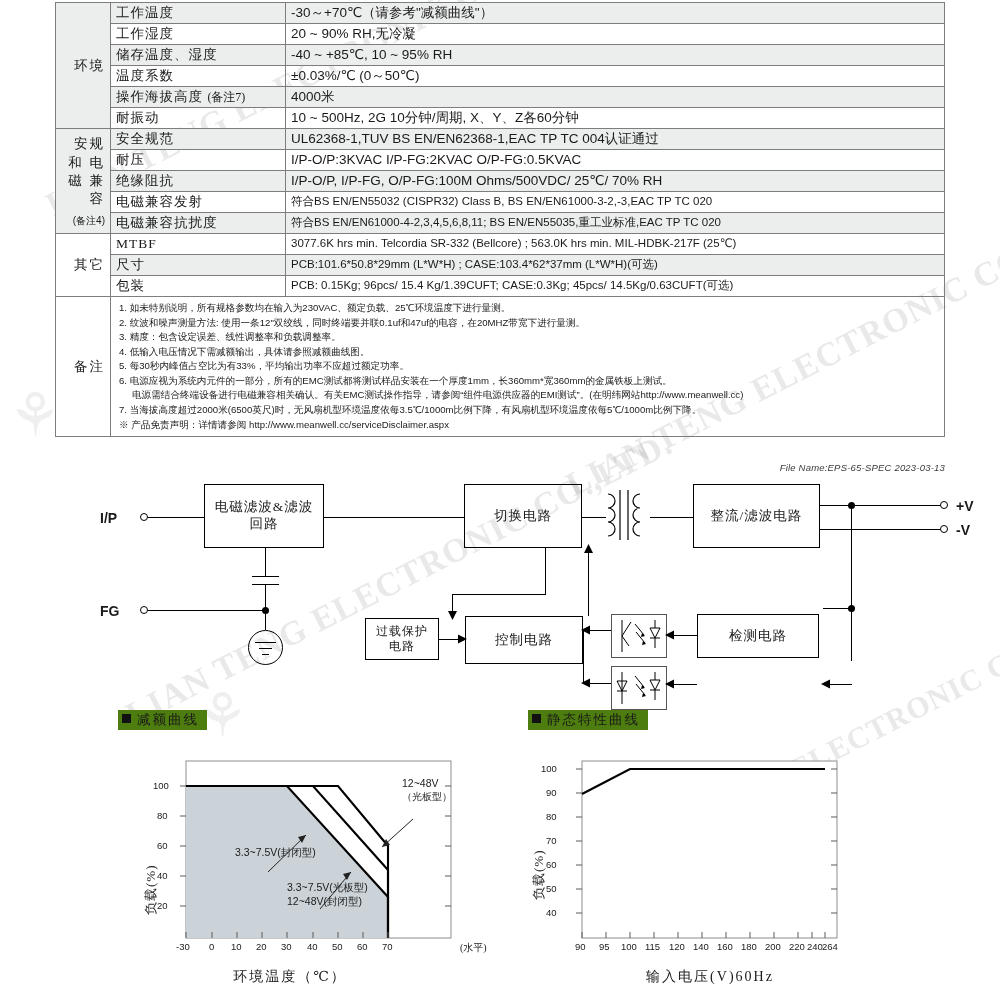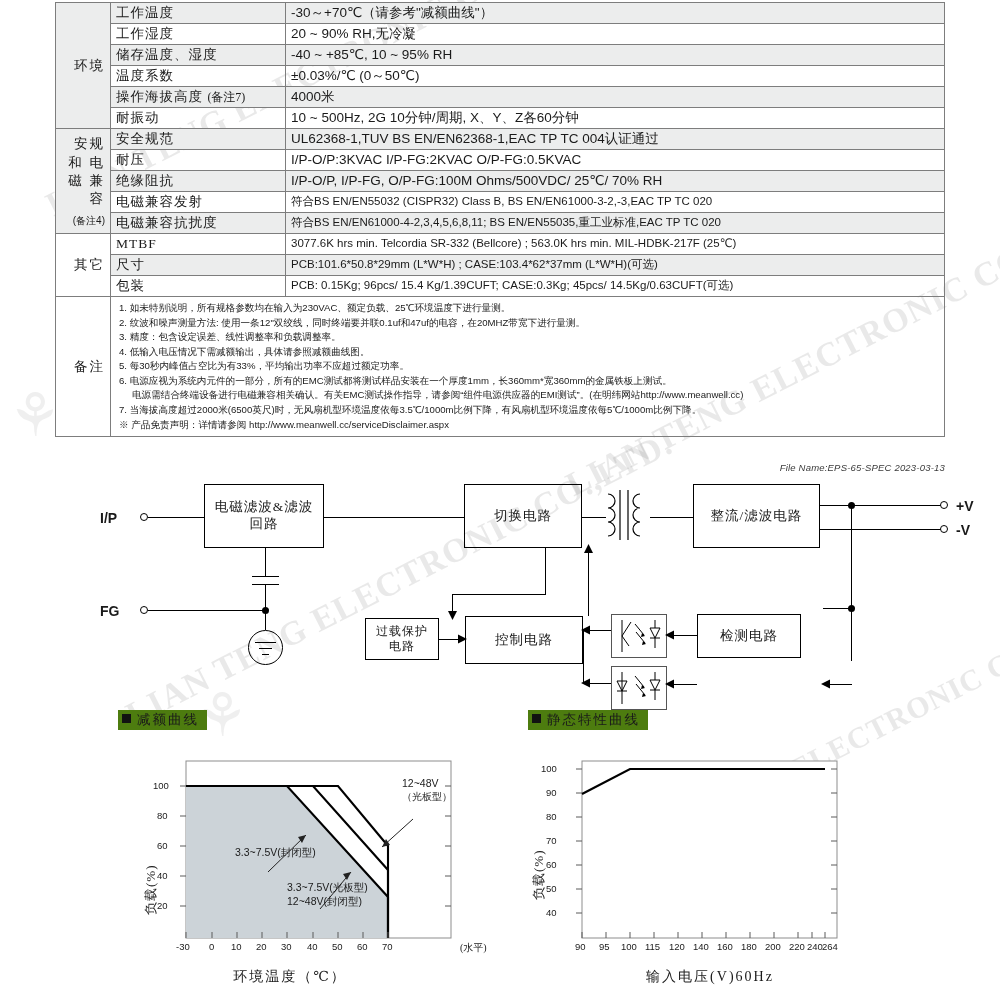--- a/index.html
+++ b/index.html
@@ -301,21 +301,21 @@
       <line x1="43" y1="23" x2="43" y2="33" stroke="#000" stroke-width="1"></line>
       <line x1="43" y1="5" x2="43" y2="13" stroke="#000" stroke-width="1"></line>
     </svg>
   </div>
   <div class="ln-h" style="left:583px; top:205px; width:28px;"></div>
   <svg style="position:absolute; left:580px; top:199px;" width="12" height="12">
     <polygon points="1,6 10,1.5 10,10.5" fill="#000"></polygon>
   </svg>
   <div class="ln-v" style="left:583px; top:152px; height:53px;"></div>
 
-  <div class="blk" style="left:697px; top:136px; width:104px; height:44px;">
+  <div class="blk" style="left:697px; top:136px; width:122px; height:44px;">
     <span>检测电路</span>
   </div>
   <div class="ln-h" style="left:667px; top:157px; width:30px;"></div>
   <svg style="position:absolute; left:664px; top:151px;" width="12" height="12">
     <polygon points="1,6 10,1.5 10,10.5" fill="#000"></polygon>
   </svg>
   <div class="ln-h" style="left:823px; top:130px; width:29px;"></div>
 
   <div class="ln-h" style="left:667px; top:206px; width:30px;"></div>
   <svg style="position:absolute; left:664px; top:200px;" width="12" height="12">

